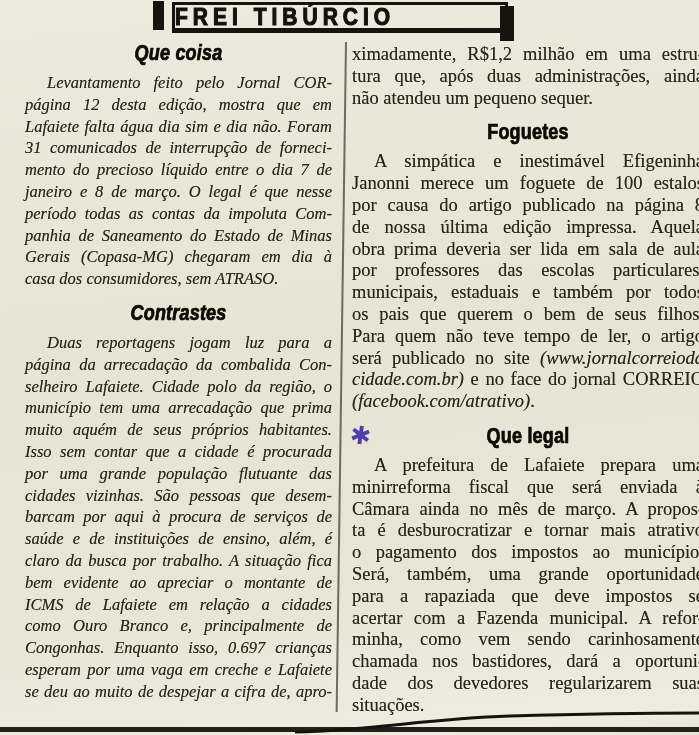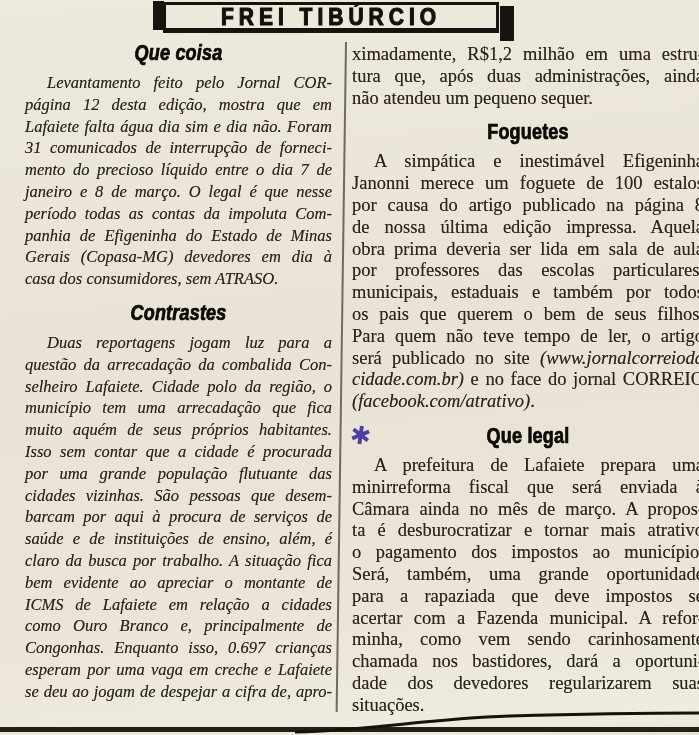--- a/index.html
+++ b/index.html
@@ -8,23 +8,23 @@
   html,body{margin:0;padding:0;}
   body{width:699px;height:735px;overflow:hidden;font-family:"Liberation Serif",serif;}
   #page{
     position:relative;width:699px;height:735px;overflow:hidden;
     background:linear-gradient(175deg,#ede9dc 0%,#e8e3d5 45%,#eae5d7 80%,#efebdf 97%,#e6e1d2 100%);
   }
   
   .masthead{position:absolute;left:153px;top:1px;width:362px;height:42px;}
   .mast-bar-left{position:absolute;left:0;top:0;width:11px;height:29px;background:#17130e;}
   .mast-box{
-    position:absolute;left:10px;top:1px;width:336px;height:31px;box-sizing:border-box;
+    position:absolute;left:19px;top:1px;width:336px;height:31px;box-sizing:border-box;
     border:3px solid #17130e;border-bottom-width:5px;
-    display:flex;align-items:center;justify-content:center;
+    display:flex;align-items:center;justify-content:flex-start;
   }
   .mast-bar-right{position:absolute;left:347px;top:5px;width:14px;height:35px;background:#17130e;}
   .mast-title{
     font-family:"Liberation Sans",sans-serif;font-weight:bold;font-size:21px;
     letter-spacing:5px;color:#14100b;-webkit-text-stroke:1px #14100b;
     transform:scaleY(1.12);white-space:nowrap;
   }
   
   .column{position:absolute;color:var(--ink);text-shadow:0 0 0.5px rgba(43,37,25,0.55);}
   #left-col{left:25px;top:42px;width:307px;font-size:16.5px;line-height:21.8px;font-style:italic;}
@@ -73,45 +73,45 @@
       <section>
         <h2 class="sec-heading">Que coisa</h2>
         <div class="para">
           <div class="line line-indent"><span>Levantamento feito pelo Jornal COR-</span></div>
           <div class="line"><span>página 12 desta edição, mostra que em</span></div>
           <div class="line"><span>Lafaiete falta água dia sim e dia não. Foram</span></div>
           <div class="line"><span>31 comunicados de interrupção de forneci-</span></div>
           <div class="line"><span>mento do precioso líquido entre o dia 7 de</span></div>
           <div class="line"><span>janeiro e 8 de março. O legal é que nesse</span></div>
           <div class="line"><span>período todas as contas da impoluta Com-</span></div>
-          <div class="line"><span>panhia de Efigeninha do Estado de Minas</span></div>
-          <div class="line"><span>Gerais (Copasa-MG) devedores em dia à</span></div>
+          <div class="line"><span>panhia de Saneamento do Estado de Minas</span></div>
+          <div class="line"><span>Gerais (Copasa-MG) chegaram em dia à</span></div>
           <div class="line line-last"><span>casa dos consumidores, sem ATRASO.</span></div>
         </div>
       </section>
       <section>
         <h2 class="sec-heading">Contrastes</h2>
         <div class="para">
           <div class="line line-indent"><span>Duas reportagens jogam luz para a</span></div>
-          <div class="line"><span>questão da arrecadação da combalida Con-</span></div>
+          <div class="line"><span>página da arrecadação da combalida Con-</span></div>
           <div class="line"><span>selheiro Lafaiete. Cidade polo da região, o</span></div>
-          <div class="line"><span>município tem uma arrecadação que fica</span></div>
+          <div class="line"><span>município tem uma arrecadação que prima</span></div>
           <div class="line"><span>muito aquém de seus próprios habitantes.</span></div>
           <div class="line"><span>Isso sem contar que a cidade é procurada</span></div>
           <div class="line"><span>por uma grande população flutuante das</span></div>
           <div class="line"><span>cidades vizinhas. São pessoas que desem-</span></div>
           <div class="line"><span>barcam por aqui à procura de serviços de</span></div>
           <div class="line"><span>saúde e de instituições de ensino, além, é</span></div>
           <div class="line"><span>claro da busca por trabalho. A situação fica</span></div>
           <div class="line"><span>bem evidente ao apreciar o montante de</span></div>
           <div class="line"><span>ICMS de Lafaiete em relação a cidades</span></div>
           <div class="line"><span>como Ouro Branco e, principalmente de</span></div>
           <div class="line"><span>Congonhas. Enquanto isso, 0.697 crianças</span></div>
           <div class="line"><span>esperam por uma vaga em creche e Lafaiete</span></div>
-          <div class="line"><span>se deu ao jogam de despejar a cifra de, apro-</span></div>
+          <div class="line"><span>se deu ao muito de despejar a cifra de, apro-</span></div>
         </div>
       </section>
     </div>
   <div id="right-col" class="column">
       <section>
         <div class="para">
           <div class="line"><span>ximadamente, R$1,2 milhão em uma estru-</span></div>
           <div class="line"><span>tura que, após duas administrações, ainda</span></div>
           <div class="line line-last"><span>não atendeu um pequeno sequer.</span></div>
         </div>

